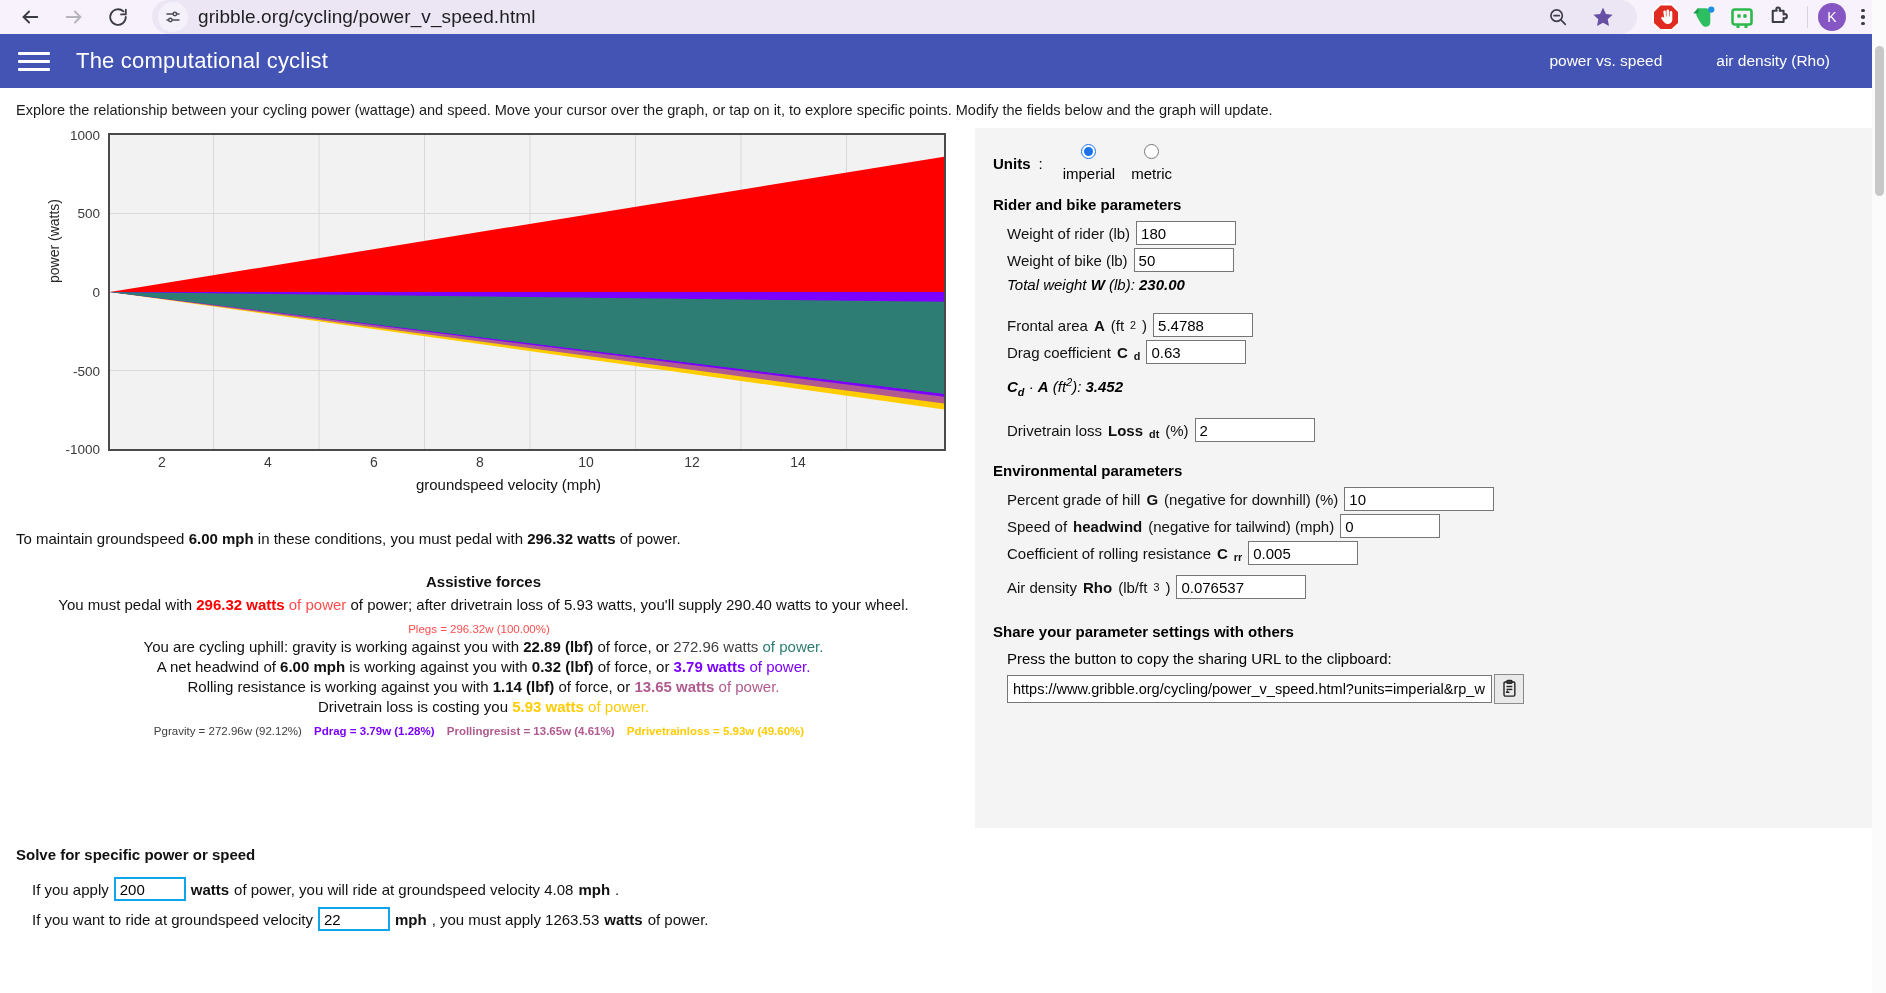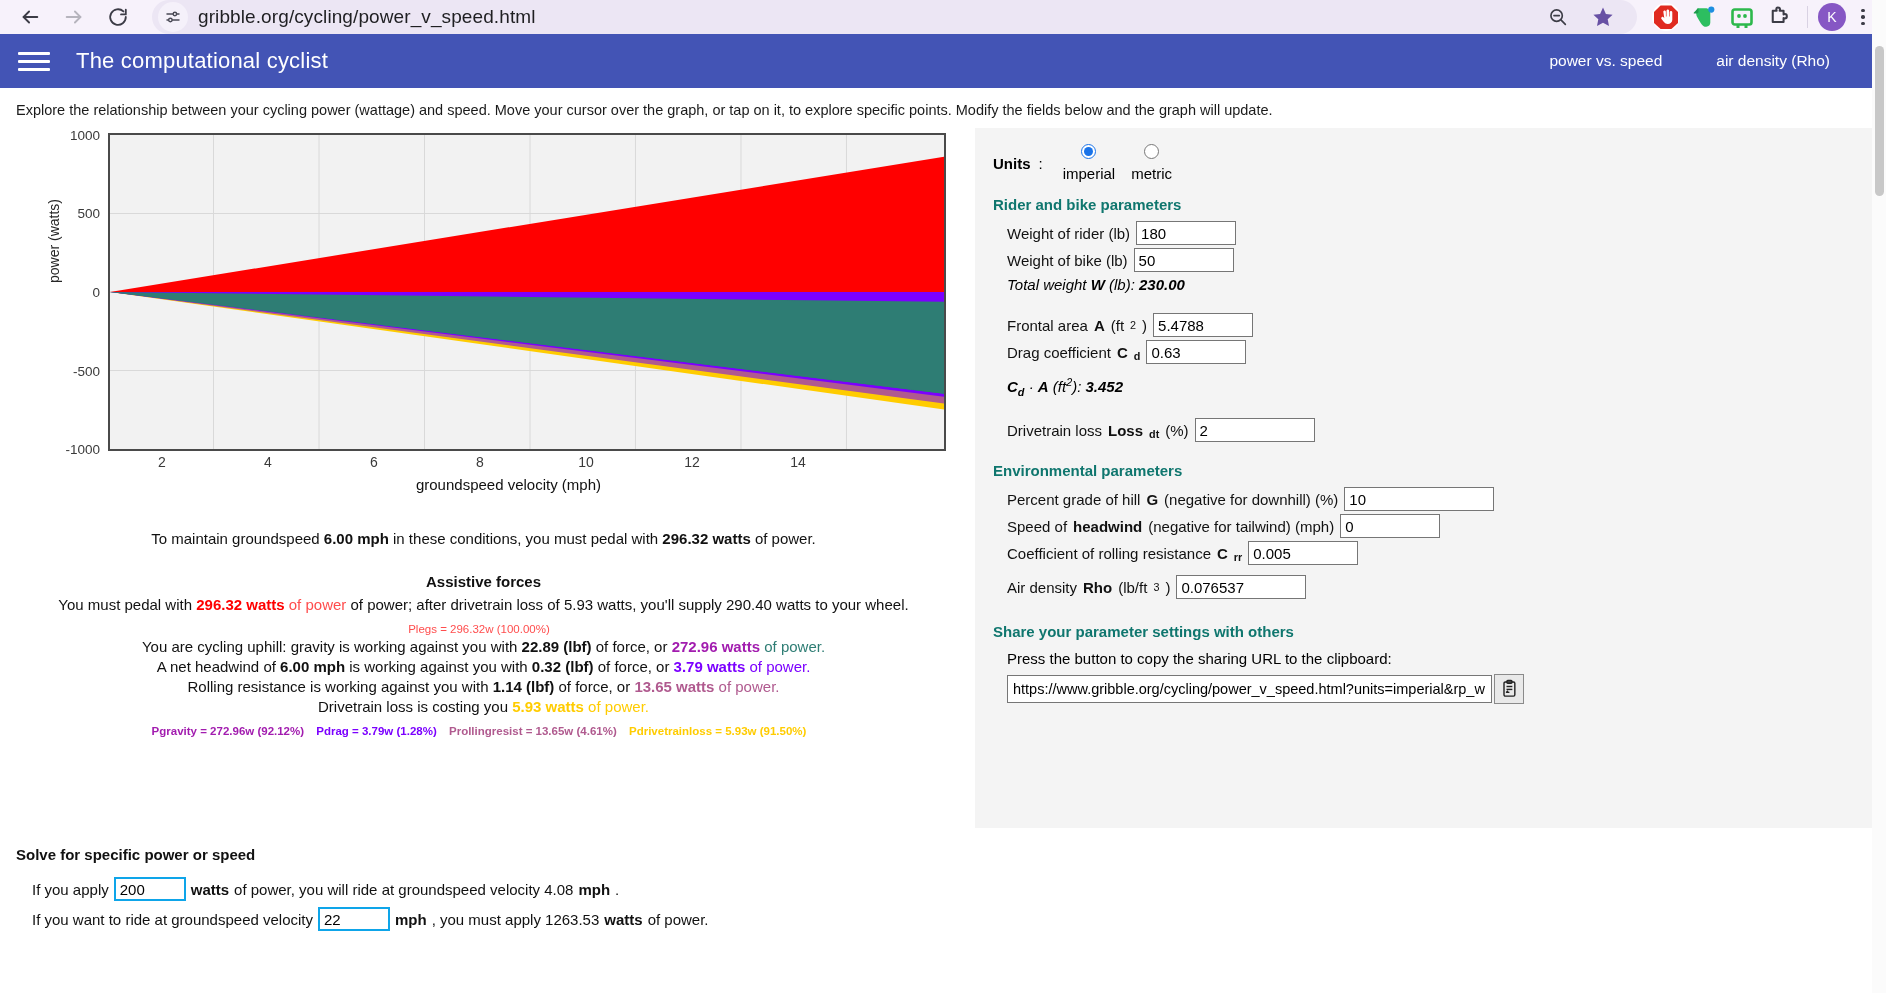--- a/index.html
+++ b/index.html
@@ -94,36 +94,36 @@
   #ytickbox { position:absolute; left:0; top:0; width:84px; height:320px; }
   .xtick { position:absolute; font-size:14px; color:#3a3a3a; transform:translateX(-50%); top:4px; }
   #xtickbox { position:absolute; left:92px; top:322px; width:838px; height:24px; }
   #plot {
     position:absolute; left:92px; top:5px; width:838px; height:318px;
     background:#f2f2f2; border:2px solid #4a4a4a; overflow:hidden;
   }
   #plot svg { display:block; width:100%; height:100%; }
 
   
-  .center { text-align:center; }
+  .center { }
   #maintain { font-size:15px; margin:22px 0 0 0; color:#111; }
   .secthead { font-size:15px; font-weight:bold; margin:26px 0 6px 0; color:#111; text-align:center; }
   .resline { font-size:15px; color:#111; text-align:center; margin:3px 0; }
   .sumline { font-size:11.5px; text-align:center; margin-top:10px; }
   .sumline span { margin-right:9px; }
   b { font-weight:bold; }
   .red { color:#ff0000; font-weight:bold; }
-  .teal { color:#a21caf; font-weight:bold; }
+  .teal { color:#404040; font-weight:normal; }
   .purple { color:#7b00ff; font-weight:bold; }
   .magenta { color:#b05a8f; font-weight:bold; }
   .yellow { color:#ffcc00; font-weight:bold; }
   .softred { color:#ff4d4d; }
 
   
-  .panelhead { font-weight:bold; font-size:15px; color:#0f766e; margin:14px 0 8px 0; }
+  .panelhead { font-weight:bold; font-size:15px; color:#000000; margin:14px 0 8px 0; }
   .unitsrow { display:flex; align-items:center; gap:8px; font-size:15px; margin-bottom:4px; }
   .unitsrow label { display:flex; align-items:center; gap:6px; cursor:pointer;flex-direction:column; }
   input[type=radio] { width:15px; height:15px; margin:0; accent-color:#1a73e8; cursor:pointer; }
   .frow { display:flex; align-items:center; gap:6px; font-size:15px; color:#111; margin:3px 0; padding-left:14px; }
   .frow input[type=text] {
     font-family:"Liberation Sans", sans-serif; font-size:15px;
     border:1px solid #767676; background:#fff; padding:2px 4px; height:24px;
     color:#000;
   }
   .w100 { width:100px; }
@@ -339,21 +339,21 @@
       <span>Rolling resistance is working against you with </span><b>1.14 (lbf)</b><span> of force, or </span><span class="magenta">13.65 watts</span><span style="color:#b05a8f"> of power.</span>
     </div>
     <div class="resline">
       <span>Drivetrain loss is costing you </span><span class="yellow">5.93 watts</span><span style="color:#ffcc00"> of power.</span>
     </div>
 
     <div class="sumline">
       <span class="teal">Pgravity = 272.96w (92.12%)</span>
       <span class="purple">Pdrag = 3.79w (1.28%)</span>
       <span class="magenta">Prollingresist = 13.65w (4.61%)</span>
-      <span class="yellow">Pdrivetrainloss = 5.93w (91.50%)</span>
+      <span class="yellow">Pdrivetrainloss = 5.93w (49.60%)</span>
     </div>
   </div>
 
   <div id="rightcol">
 
     <div class="unitsrow">
       <b>Units</b>
         <span>:</span>
       <label style="margin-left:12px;">
         <input type="radio" name="units" checked="" style="">

